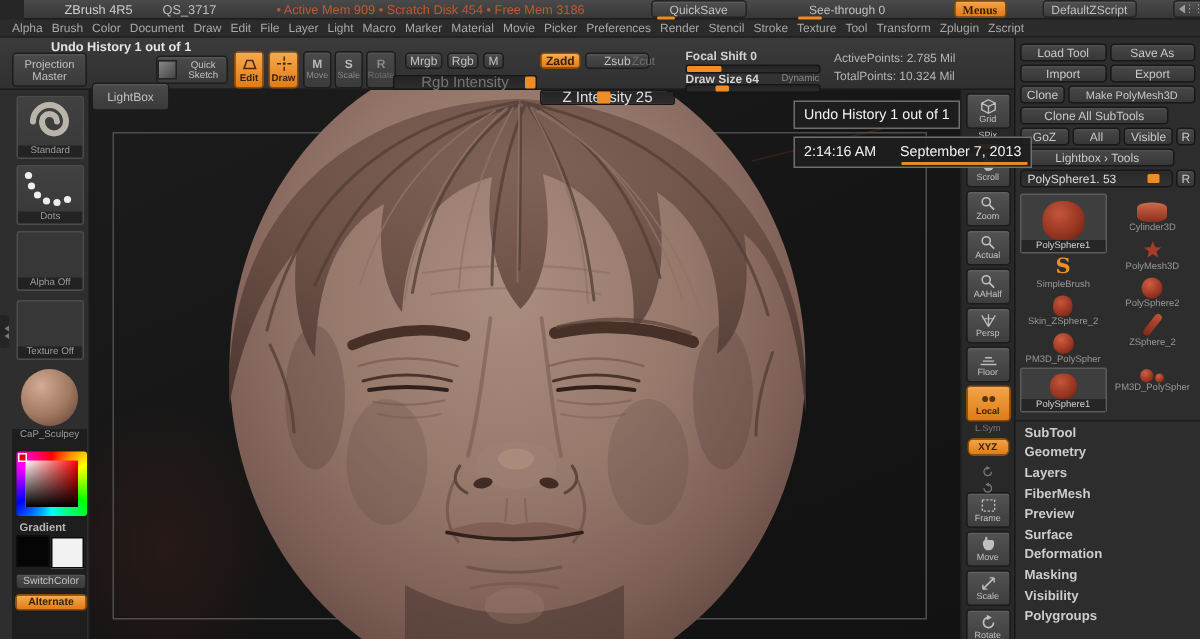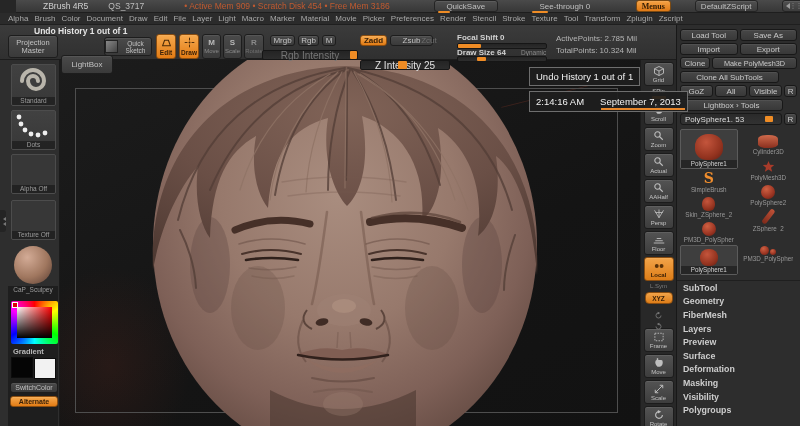--- a/index.html
+++ b/index.html
@@ -677,22 +677,22 @@
             <div class="sphere" style="width:6px;height:6px"></div>
           </div>
           <div class="tlab2">PM3D_PolySpher</div>
         </div>
       </div>
     </div>
 
     <div class="sections">
       <div class="sect">SubTool</div>
       <div class="sect">Geometry</div>
+      <div class="sect">Layers</div>
       <div class="sect">FiberMesh</div>
-      <div class="sect">Layers</div>
       <div class="sect">Preview</div>
       <div class="sect">Surface</div>
       <div class="sect">Deformation</div>
       <div class="sect">Masking</div>
       <div class="sect">Visibility</div>
       <div class="sect">Polygroups</div>
 
     </div>
   </div>
 

